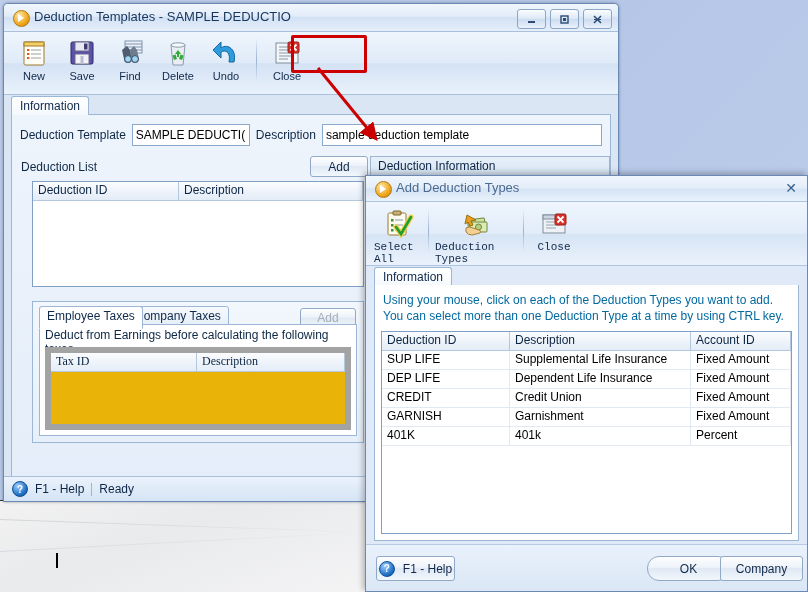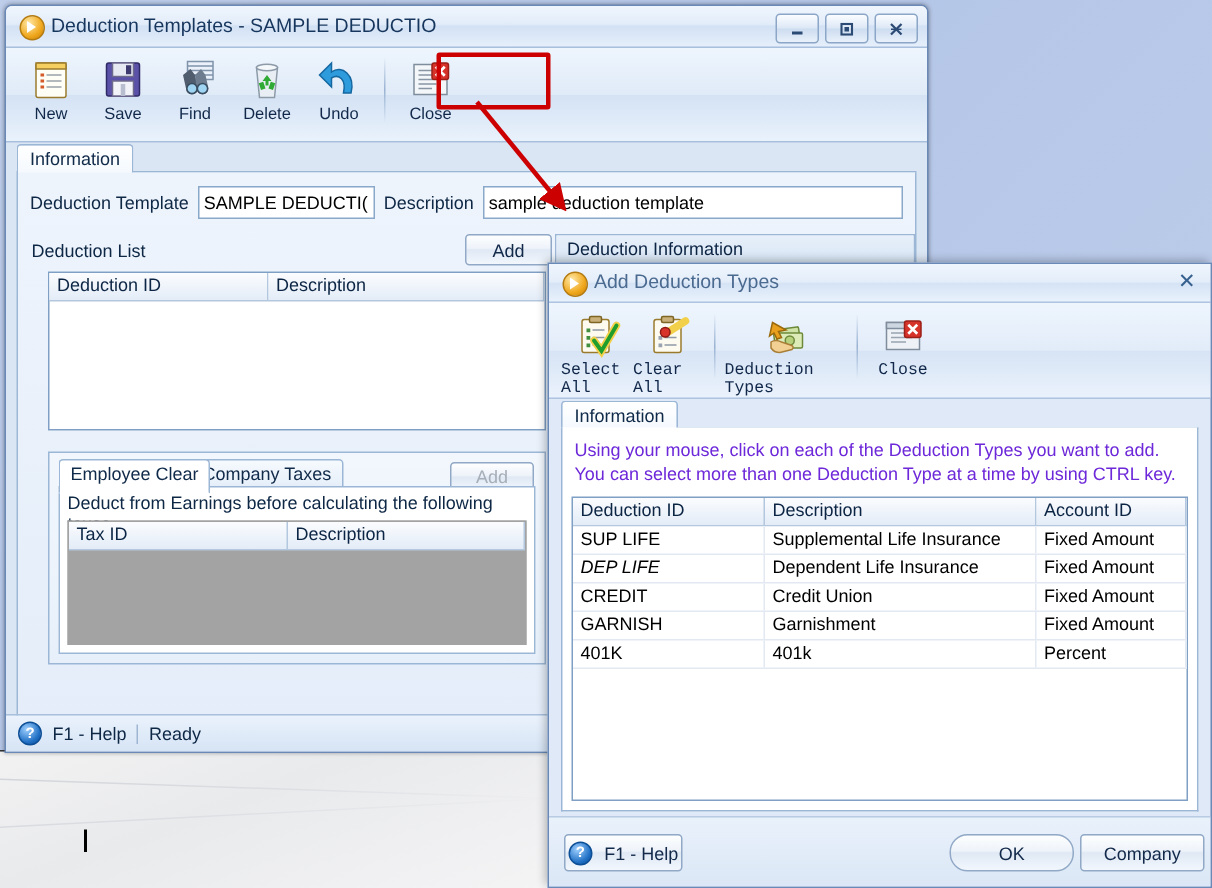--- a/index.html
+++ b/index.html
@@ -93,21 +93,21 @@
   .subtabs{position:relative;height:19px;margin:4px 0 0 6px;}
   .subtab{position:absolute;top:0;height:19px;padding:2px 7px 0 7px;font-size:12px;
     border:1px solid #9cb7d6;border-radius:3px 3px 0 0;color:#102a49;}
   .subtab.active{background:#fff;border-bottom:1px solid #fff;z-index:3;}
   .subtab.inactive{background:linear-gradient(to bottom,#f6fafe,#e2ecf8);}
   #sub-add-button{position:absolute;right:7px;top:2px;width:54px;height:18px;}
   .subpanel{position:absolute;left:6px;right:6px;top:22px;bottom:6px;
     border:1px solid #9cb7d6;background:#fff;}
   .subnote{font-size:12px;color:#0d2745;padding:3px 0 0 5px;}
   #tax-grid{position:absolute;left:5px;right:5px;top:22px;bottom:5px;
-    border:1px solid #a3a3a3;background:#a3a3a3;}
+    border:6px solid #a3a3a3;background:#eab308;font-family:Liberation Serif, serif;}
 
   .statusbar{position:absolute;left:0;right:0;bottom:0;height:24px;
     background:linear-gradient(to bottom,#eaf2fc,#d6e4f5);border-top:1px solid #a9c0dd;
     display:flex;align-items:center;padding-left:8px;gap:7px;}
   .helpicon{width:14px;height:14px;border-radius:50%;
     background:radial-gradient(circle at 35% 30%,#9fd0ff,#1f6fc4 65%,#0c4a8f);
     color:#fff;font-size:10px;font-weight:bold;display:flex;align-items:center;justify-content:center;
     border:1px solid #0d4f96;}
   .st-text{font-size:12px;color:#0d2745;}
   .st-sep{width:1px;height:13px;background:#9fb6d2;}
@@ -126,27 +126,27 @@
   .dlg-title .title-text{left:30px;top:4px;color:#4b6a90;}
   .dlg-title .title-orb{left:9px;top:5px;}
   #dialog-close-x{position:absolute;right:10px;top:4px;font-size:14px;color:#37618f;
     font-family:"DejaVu Sans",sans-serif;}
   .dlg-toolbar{height:59px;display:flex;align-items:flex-start;padding:4px 0 0 8px;
     background:linear-gradient(to bottom,#eef5fd 0%,#e2ecf9 50%,#d7e4f5 51%,#eaf2fc 100%);
     border-bottom:1px solid #aec4e0;font-family:Liberation Mono, monospace;}
   .dlg-client{position:absolute;left:0;right:0;top:86px;bottom:46px;padding:5px 8px 0 8px;}
   .dlg-panel{border:1px solid #9cb7d6;border-top:none;background:#fff;
     position:absolute;left:8px;right:8px;top:23px;bottom:4px;}
-  .instr{font-size:12px;color:#6d28d9;padding:7px 0 0 8px;line-height:16px;}
+  .instr{font-size:12px;color:#0369a1;padding:7px 0 0 8px;line-height:16px;}
   #deduction-types-grid{position:absolute;left:6px;right:6px;top:46px;bottom:6px;
     border:1px solid #7f9fc4;background:#fff;}
   .dlg-footer{position:absolute;left:0;right:0;bottom:0;height:46px;
     background:linear-gradient(to bottom,#e9f1fb,#dbe7f6);border-top:1px solid #b9cbe3;}
   #dialog-help-button{position:absolute;left:10px;top:11px;width:77px;height:23px;gap:5px;}
-  #ok-button{position:absolute;right:91px;top:11px;width:81px;height:23px;border-radius:12px;}
+  #ok-button{position:absolute;right:77px;top:11px;width:81px;height:23px;border-radius:12px;}
   #cancel-button{position:absolute;right:4px;top:11px;width:81px;height:23px;}
   .dlg-footer .btn{display:flex;align-items:center;justify-content:center;}
   #dialog-help-button .helpicon{margin-right:3px;}
   .ibeam{position:absolute;left:56px;top:553px;width:2px;height:15px;background:#000;z-index:60;}
 </style>
 </head>
 <body>
 
 <div id="desktop-backdrop"></div>
 <div id="lower-window"></div>
@@ -279,21 +279,21 @@
       <div class="gridbox" id="deduction-list-grid">
         <div class="gridhdr">
           <div class="cell" style="width:140px">Deduction ID</div>
           <div class="cell" style="flex:1">Description</div>
         </div>
         <div class="gridbody"></div>
       </div>
 
       <div id="taxes-group">
         <div class="subtabs">
-          <div class="subtab active" style="left:0">Employee Clear</div>
+          <div class="subtab active" style="left:0">Employee Taxes</div>
           <div class="subtab inactive" style="left:88px">Company Taxes</div>
           <div class="btn disabled" id="sub-add-button">Add</div>
         </div>
         <div class="subpanel">
           <div class="subnote">Deduct from Earnings before calculating the following taxes</div>
           <div id="tax-grid">
             <div class="gridhdr">
               <div class="cell" style="width:140px">Tax ID</div>
               <div class="cell" style="flex:1">Description</div>
             </div>
@@ -350,38 +350,20 @@
               <rect x="9" y="20" width="2.5" height="2.5"></rect>
             </g>
           <g stroke="#8f99a6">
               <path d="M13,11h8M13,16h8M13,21h8"></path>
             </g>
           <path d="M14,18 L19,25 L29,8" stroke="#f2d04a" stroke-width="5" fill="none" stroke-linecap="round"></path>
           <path d="M14,18 L19,25 L29,8" stroke="#1f9e2e" stroke-width="2.6" fill="none" stroke-linecap="round"></path>
         </svg>
       </span>
       <span class="tb-label">Select All</span>
-    </div>
-    <div class="tb-item">
-      <span class="ico">
-        <svg width="32" height="30" viewBox="0 0 32 30">
-          <rect x="6" y="4" width="18" height="22" rx="1.5" fill="#fdfaf0" stroke="#9a7b2c"></rect>
-          <rect x="11" y="2" width="8" height="4" rx="1" fill="#c9b07a" stroke="#7e6524"></rect>
-          <g stroke="#8f99a6">
-              <path d="M13,11h8M13,16h8M13,21h8"></path>
-            </g>
-          <g fill="#9aa4b1">
-              <rect x="9" y="15" width="2.5" height="2.5"></rect>
-              <rect x="9" y="20" width="2.5" height="2.5"></rect>
-            </g>
-          <path d="M16,12 L27,5" stroke="#f2d04a" stroke-width="5" stroke-linecap="round"></path>
-          <circle cx="13.5" cy="12.5" r="3.2" fill="#d8332a" stroke="#8e1a14"></circle>
-        </svg>
-      </span>
-      <span class="tb-label">Clear All</span>
     </div>
     <div class="tb-sep"></div>
     <div class="tb-item" style="width:82px">
       <span class="ico">
         <svg width="32" height="30" viewBox="0 0 32 30">
           <rect x="8" y="10" width="17" height="10" rx="1" fill="#cfe3a8" stroke="#6d8a3a" transform="rotate(-8 16 15)"></rect>
           <rect x="10" y="13" width="17" height="10" rx="1" fill="#dcebb8" stroke="#6d8a3a"></rect>
           <circle cx="18.5" cy="18" r="3" fill="#b6d07e" stroke="#6d8a3a"></circle>
           <path d="M6,19 q3,-2 7,0 l6,2 q3,1 1,3 l-8,2 q-4,0 -6,-3 z" fill="#f2cf93" stroke="#a97f37"></path>
           <path d="M7,6 L16,11 L11,12 L13,16 L10,17 L8,13 L5,15 Z" fill="#e8a01e" stroke="#9c6a0d"></path>
@@ -422,21 +404,21 @@
           <div class="cell" style="width:175px">Description</div>
           <div class="cell" style="flex:1">Account ID</div>
         </div>
         <div class="gridbody" id="deduction-types-body">
             <div class="gridrow">
               <div class="cell" style="width: 122px;">SUP LIFE</div>
               <div class="cell" style="width: 175px;">Supplemental Life Insurance</div>
               <div class="cell" style="flex: 1 1 0%;">Fixed Amount</div>
             </div>
             <div class="gridrow">
-              <div class="cell" style="width: 122px; font-style: italic;">DEP LIFE</div>
+              <div class="cell" style="width: 122px;">DEP LIFE</div>
               <div class="cell" style="width: 175px;">Dependent Life Insurance</div>
               <div class="cell" style="flex: 1 1 0%;">Fixed Amount</div>
             </div>
             <div class="gridrow">
               <div class="cell" style="width: 122px;">CREDIT</div>
               <div class="cell" style="width: 175px;">Credit Union</div>
               <div class="cell" style="flex: 1 1 0%;">Fixed Amount</div>
             </div>
             <div class="gridrow">
               <div class="cell" style="width: 122px;">GARNISH</div>

